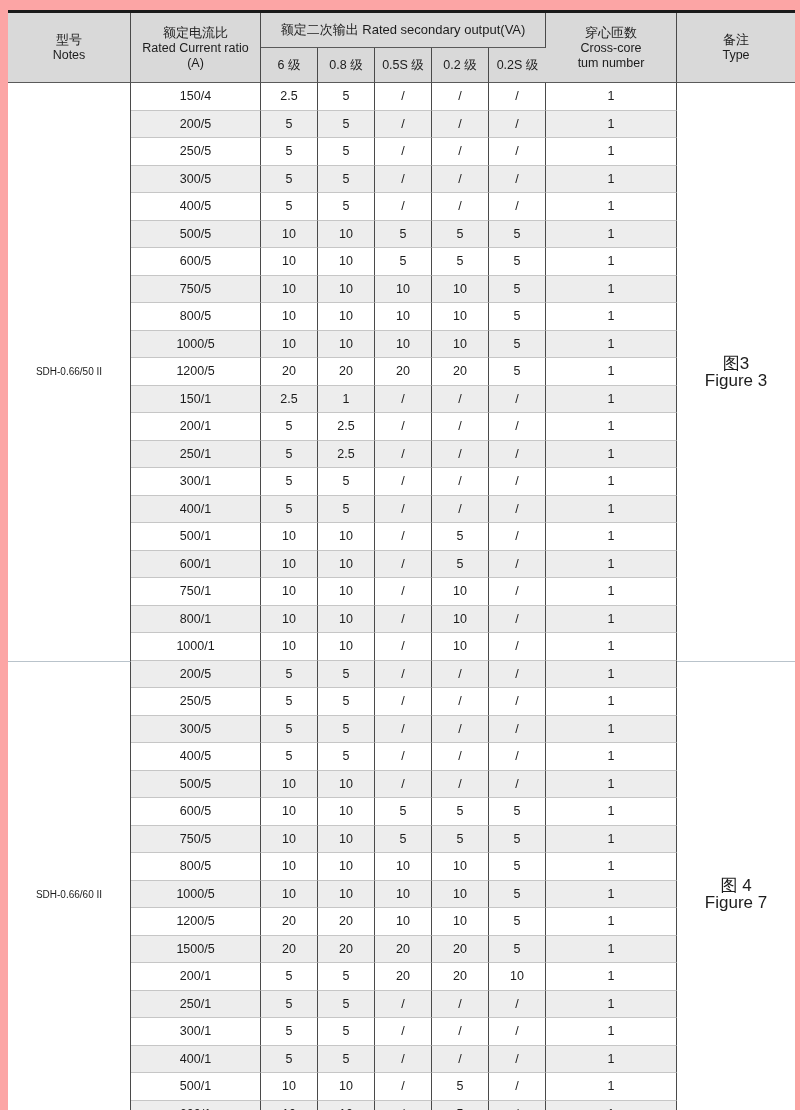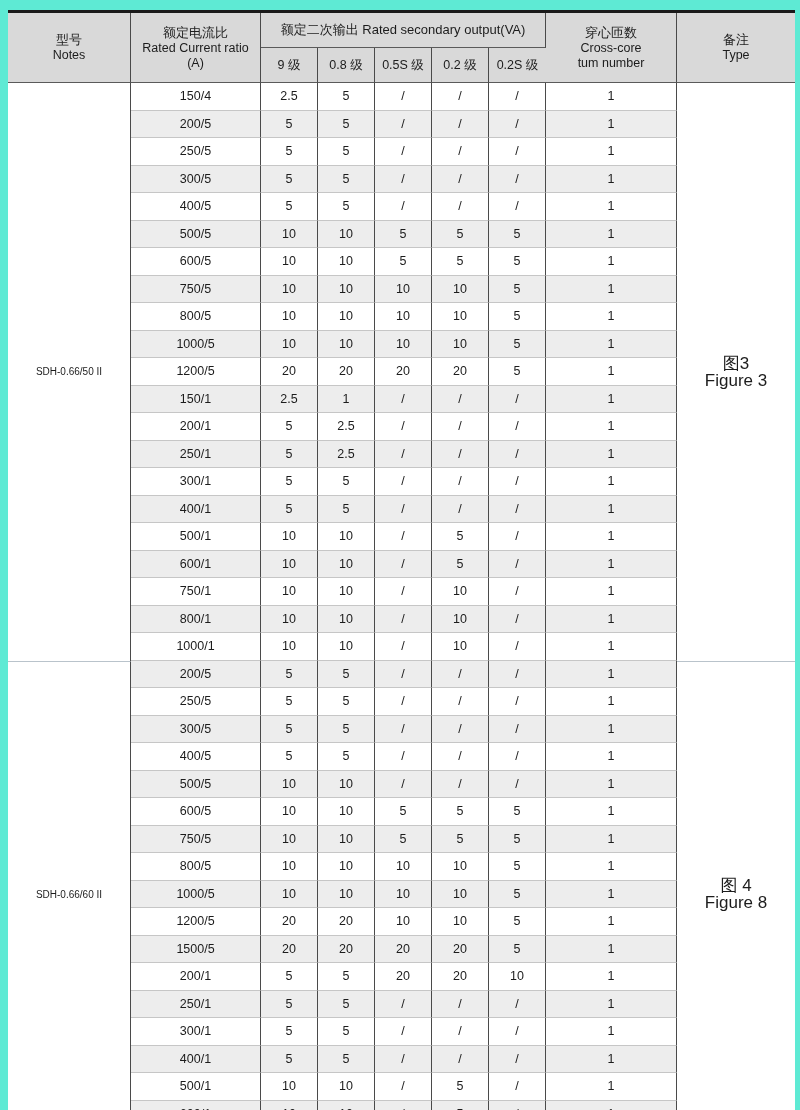--- a/index.html
+++ b/index.html
@@ -6,21 +6,21 @@
     margin: 0;
     padding: 0;
     background: #ffffff;
     font-family: "Liberation Sans", "DejaVu Sans", sans-serif;
     color: #1c1c1c;
   }
   .page {
     position: relative;
     width: 800px;
     height: 1110px;
-    background: #5eead4;
+    background: #fca5a5;
     overflow: hidden;
   }
   table.spec-table {
     position: absolute;
     left: 8px;
     top: 10px;
     width: 787px;
     border-collapse: separate;
     border-spacing: 0;
     border-top: 3px solid #1a1a1a;
@@ -106,21 +106,21 @@
           <span class="zh">穿心匝数</span>
           <span class="en">Cross-core</span>
           <span class="en">tum number</span>
         </th>
         <th rowspan="2">
           <span class="zh">备注</span>
           <span class="en">Type</span>
         </th>
       </tr>
       <tr class="class-row">
-        <th>9 级</th>
+        <th>6 级</th>
         <th>0.8 级</th>
         <th>0.5S 级</th>
         <th>0.2 级</th>
         <th class="no-right">0.2S 级</th>
       </tr>
     </thead>
     <tbody>
         <tr>
           <td rowspan="21" class="type-cell">SDH-0.66/50 II</td>
           <td class="data-cell">150/4</td>
@@ -319,21 +319,21 @@
           <td rowspan="17" class="type-cell section-start">SDH-0.66/60 II</td>
           <td class="data-cell">200/5</td>
           <td class="data-cell">5</td>
           <td class="data-cell">5</td>
           <td class="data-cell">/</td>
           <td class="data-cell">/</td>
           <td class="data-cell">/</td>
           <td class="data-cell">1</td>
           <td rowspan="17" class="notes-cell section-start">
             <div>图 4</div>
-            <div>Figure 8</div>
+            <div>Figure 7</div>
           </td>
         </tr>
         <tr>
           <td class="data-cell">250/5</td>
           <td class="data-cell">5</td>
           <td class="data-cell">5</td>
           <td class="data-cell">/</td>
           <td class="data-cell">/</td>
           <td class="data-cell">/</td>
           <td class="data-cell">1</td>

